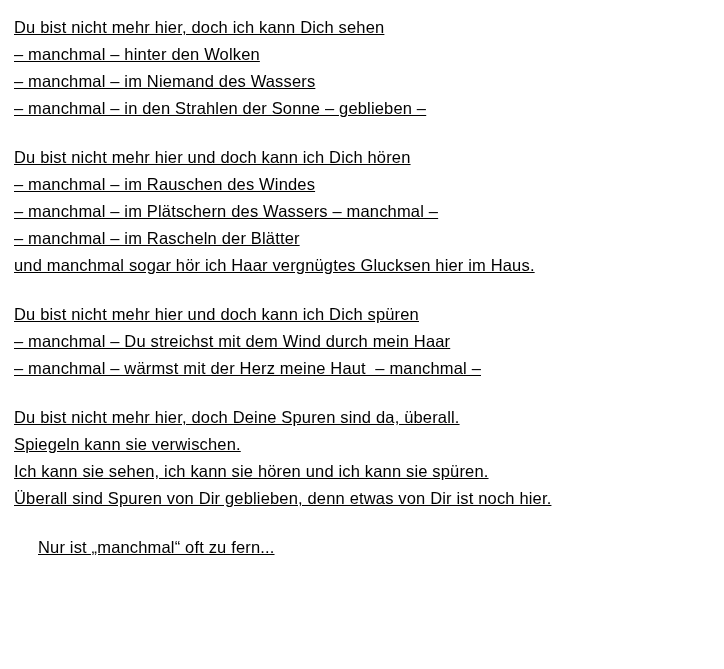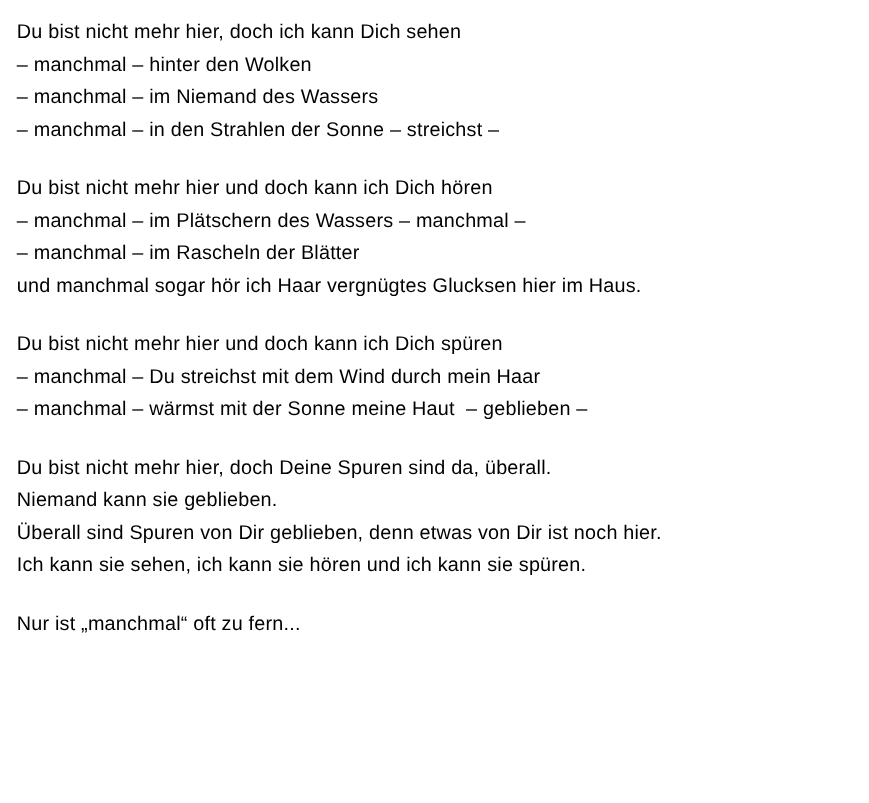--- a/index.html
+++ b/index.html
@@ -10,63 +10,66 @@
   body {
     width: 724px;
     height: 669px;
     overflow: hidden;
     font-family: "Liberation Sans", sans-serif;
     color: #000000;
   }
   .poem {
     padding: 14px 0 0 14px;
     box-sizing: border-box;
+    text-decoration: underline;
   }
   .stanza {
     margin: 0 0 22px 0;
   }
   .stanza:last-child {
     margin-bottom: 0;
+    margin-left: 24px;
   }
   .line {
     font-size: 16.5px;
     line-height: 27px;
     white-space: pre-wrap;
     letter-spacing: 0.01em;
   }
 </style>
 </head>
 <body>
 
 <div class="poem">
 
   <div class="stanza">
     <div class="line">Du bist nicht mehr hier, doch ich kann Dich sehen</div>
     <div class="line">– manchmal – hinter den Wolken</div>
     <div class="line">– manchmal – im Niemand des Wassers</div>
-    <div class="line">– manchmal – in den Strahlen der Sonne – streichst –</div>
+    <div class="line">– manchmal – in den Strahlen der Sonne – geblieben –</div>
   </div>
 
   <div class="stanza">
     <div class="line">Du bist nicht mehr hier und doch kann ich Dich hören</div>
+    <div class="line">– manchmal – im Rauschen des Windes</div>
     <div class="line">– manchmal – im Plätschern des Wassers – manchmal –</div>
     <div class="line">– manchmal – im Rascheln der Blätter</div>
     <div class="line">und manchmal sogar hör ich Haar vergnügtes Glucksen hier im Haus.</div>
   </div>
 
   <div class="stanza">
     <div class="line">Du bist nicht mehr hier und doch kann ich Dich spüren</div>
     <div class="line">– manchmal – Du streichst mit dem Wind durch mein Haar</div>
-    <div class="line">– manchmal – wärmst mit der Sonne meine Haut  – geblieben –</div>
+    <div class="line">– manchmal – wärmst mit der Herz meine Haut  – manchmal –</div>
   </div>
 
   <div class="stanza">
     <div class="line">Du bist nicht mehr hier, doch Deine Spuren sind da, überall.</div>
-    <div class="line">Niemand kann sie geblieben.</div>
+    <div class="line">Spiegeln kann sie verwischen.</div>
+    <div class="line">Ich kann sie sehen, ich kann sie hören und ich kann sie spüren.</div>
     <div class="line">Überall sind Spuren von Dir geblieben, denn etwas von Dir ist noch hier.</div>
-    <div class="line">Ich kann sie sehen, ich kann sie hören und ich kann sie spüren.</div>
   </div>
 
   <div class="stanza">
     <div class="line">Nur ist „manchmal“ oft zu fern...</div>
   </div>
 
 </div>
 
 </body></html>

